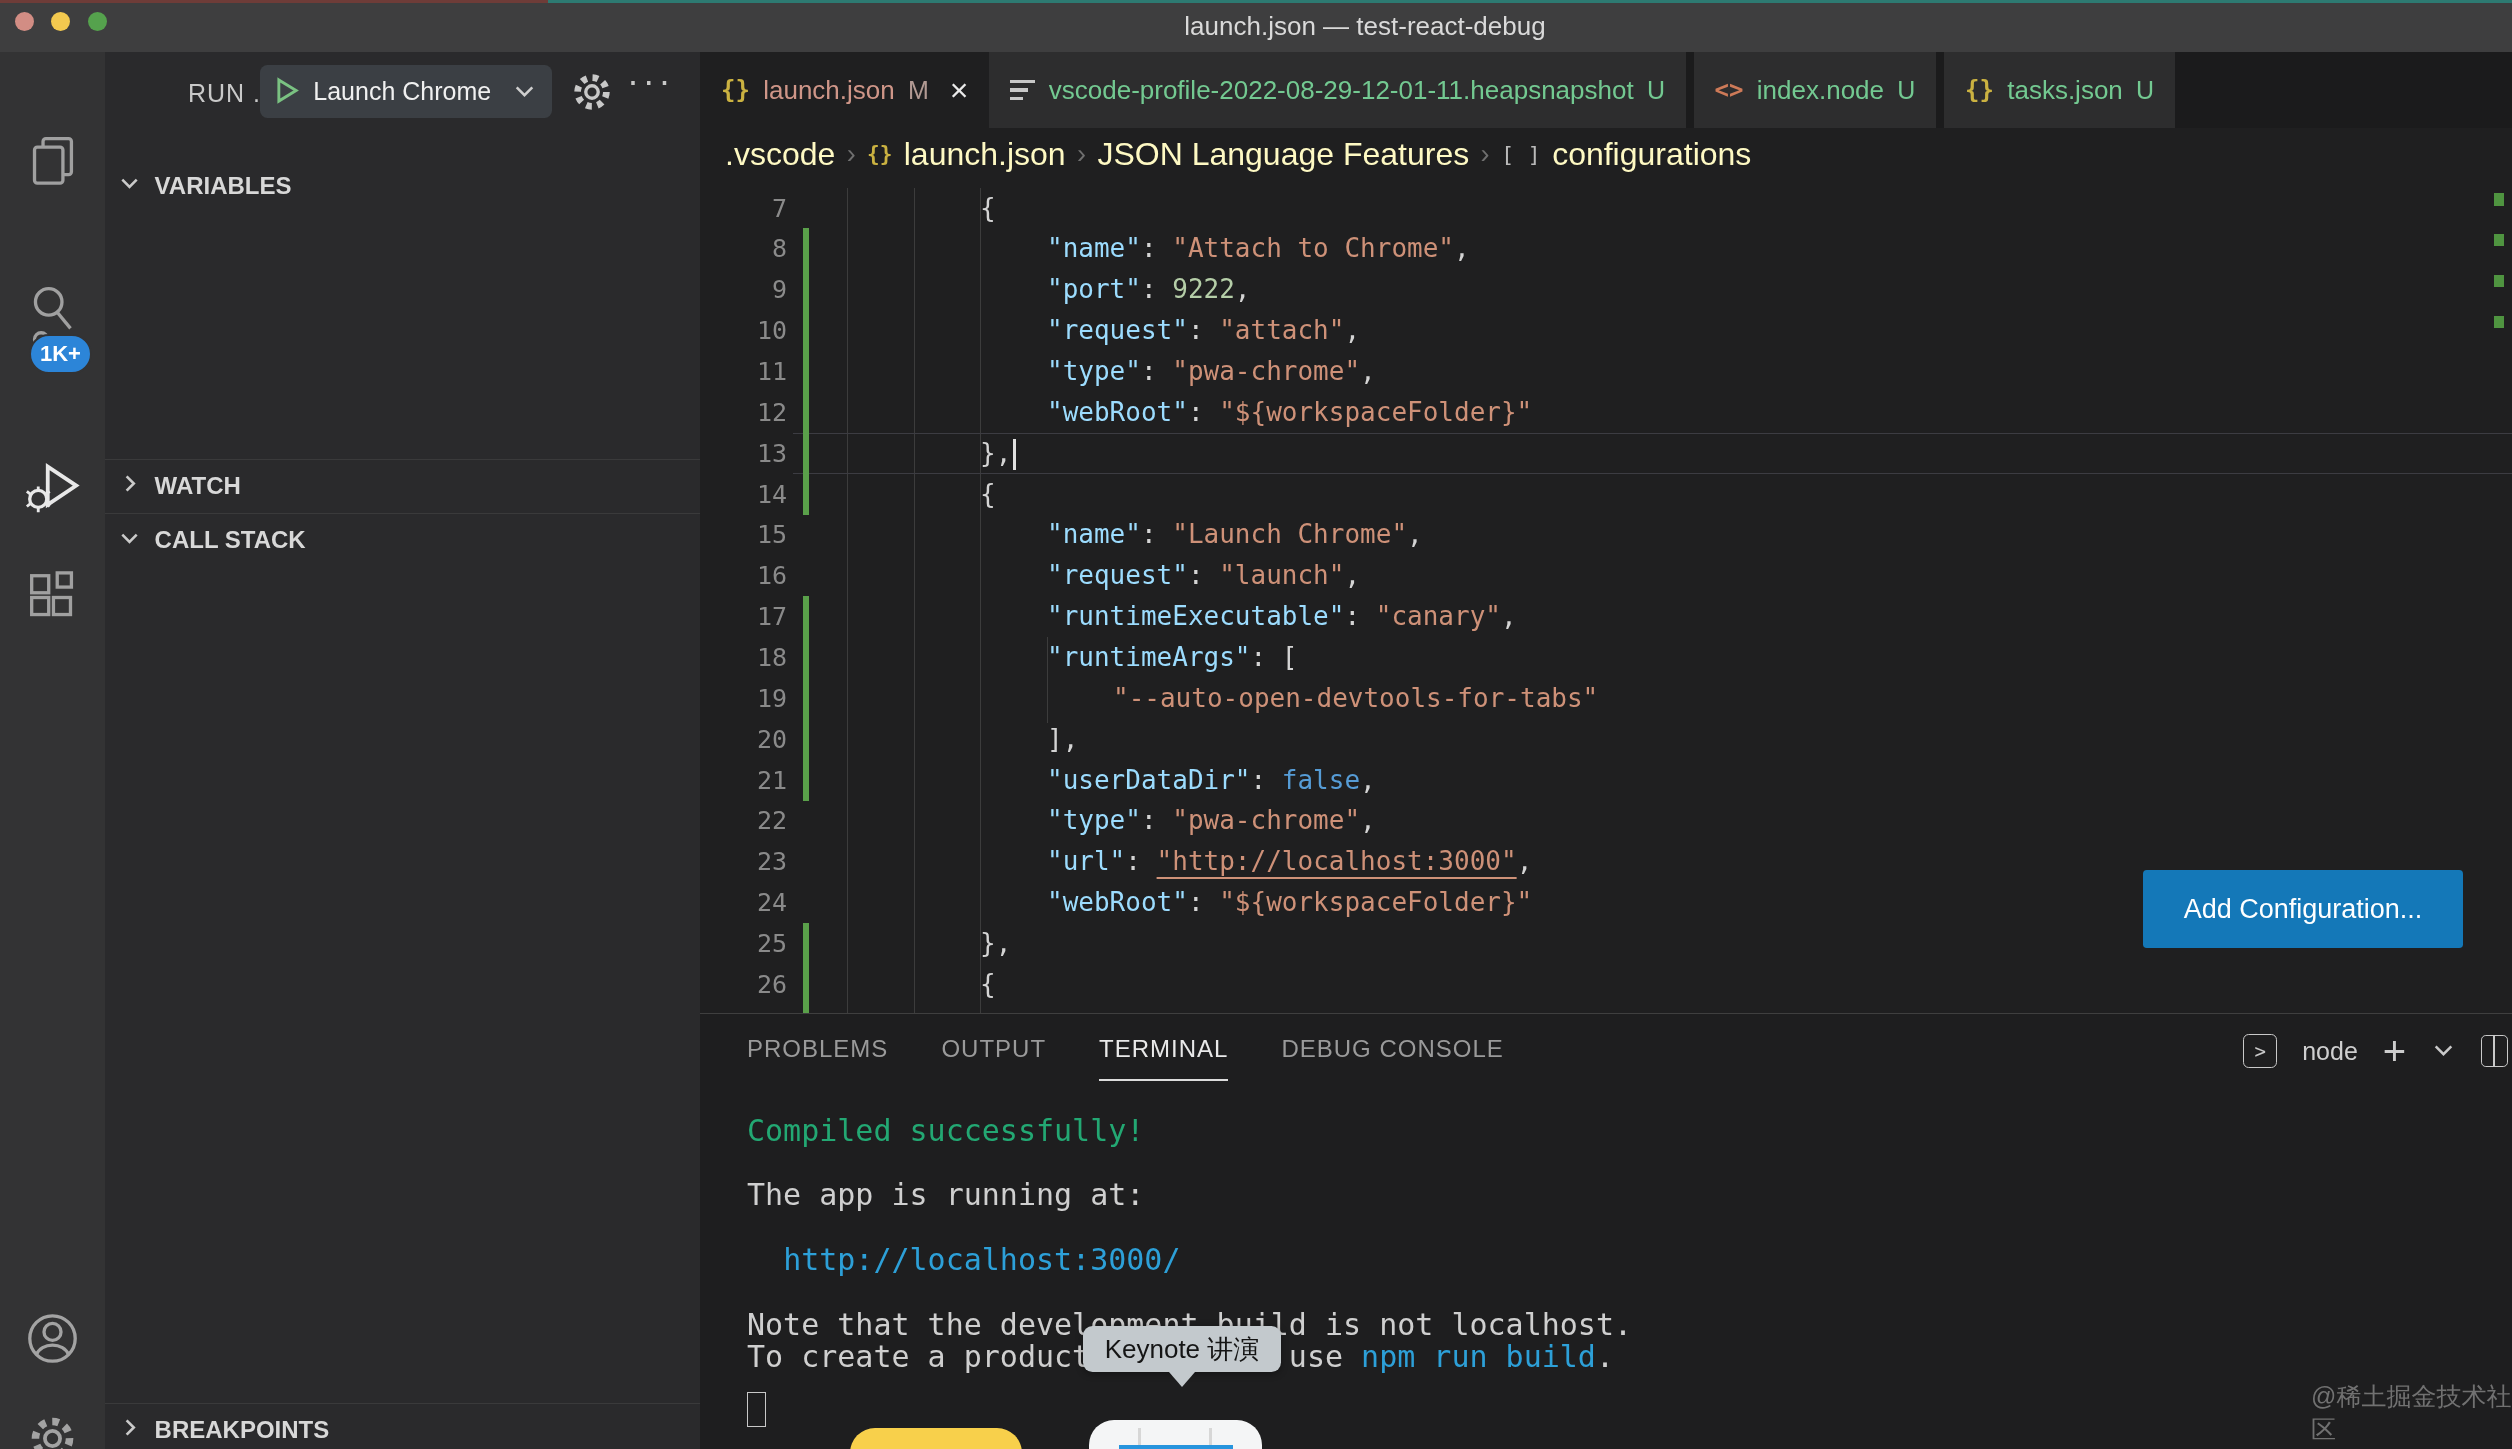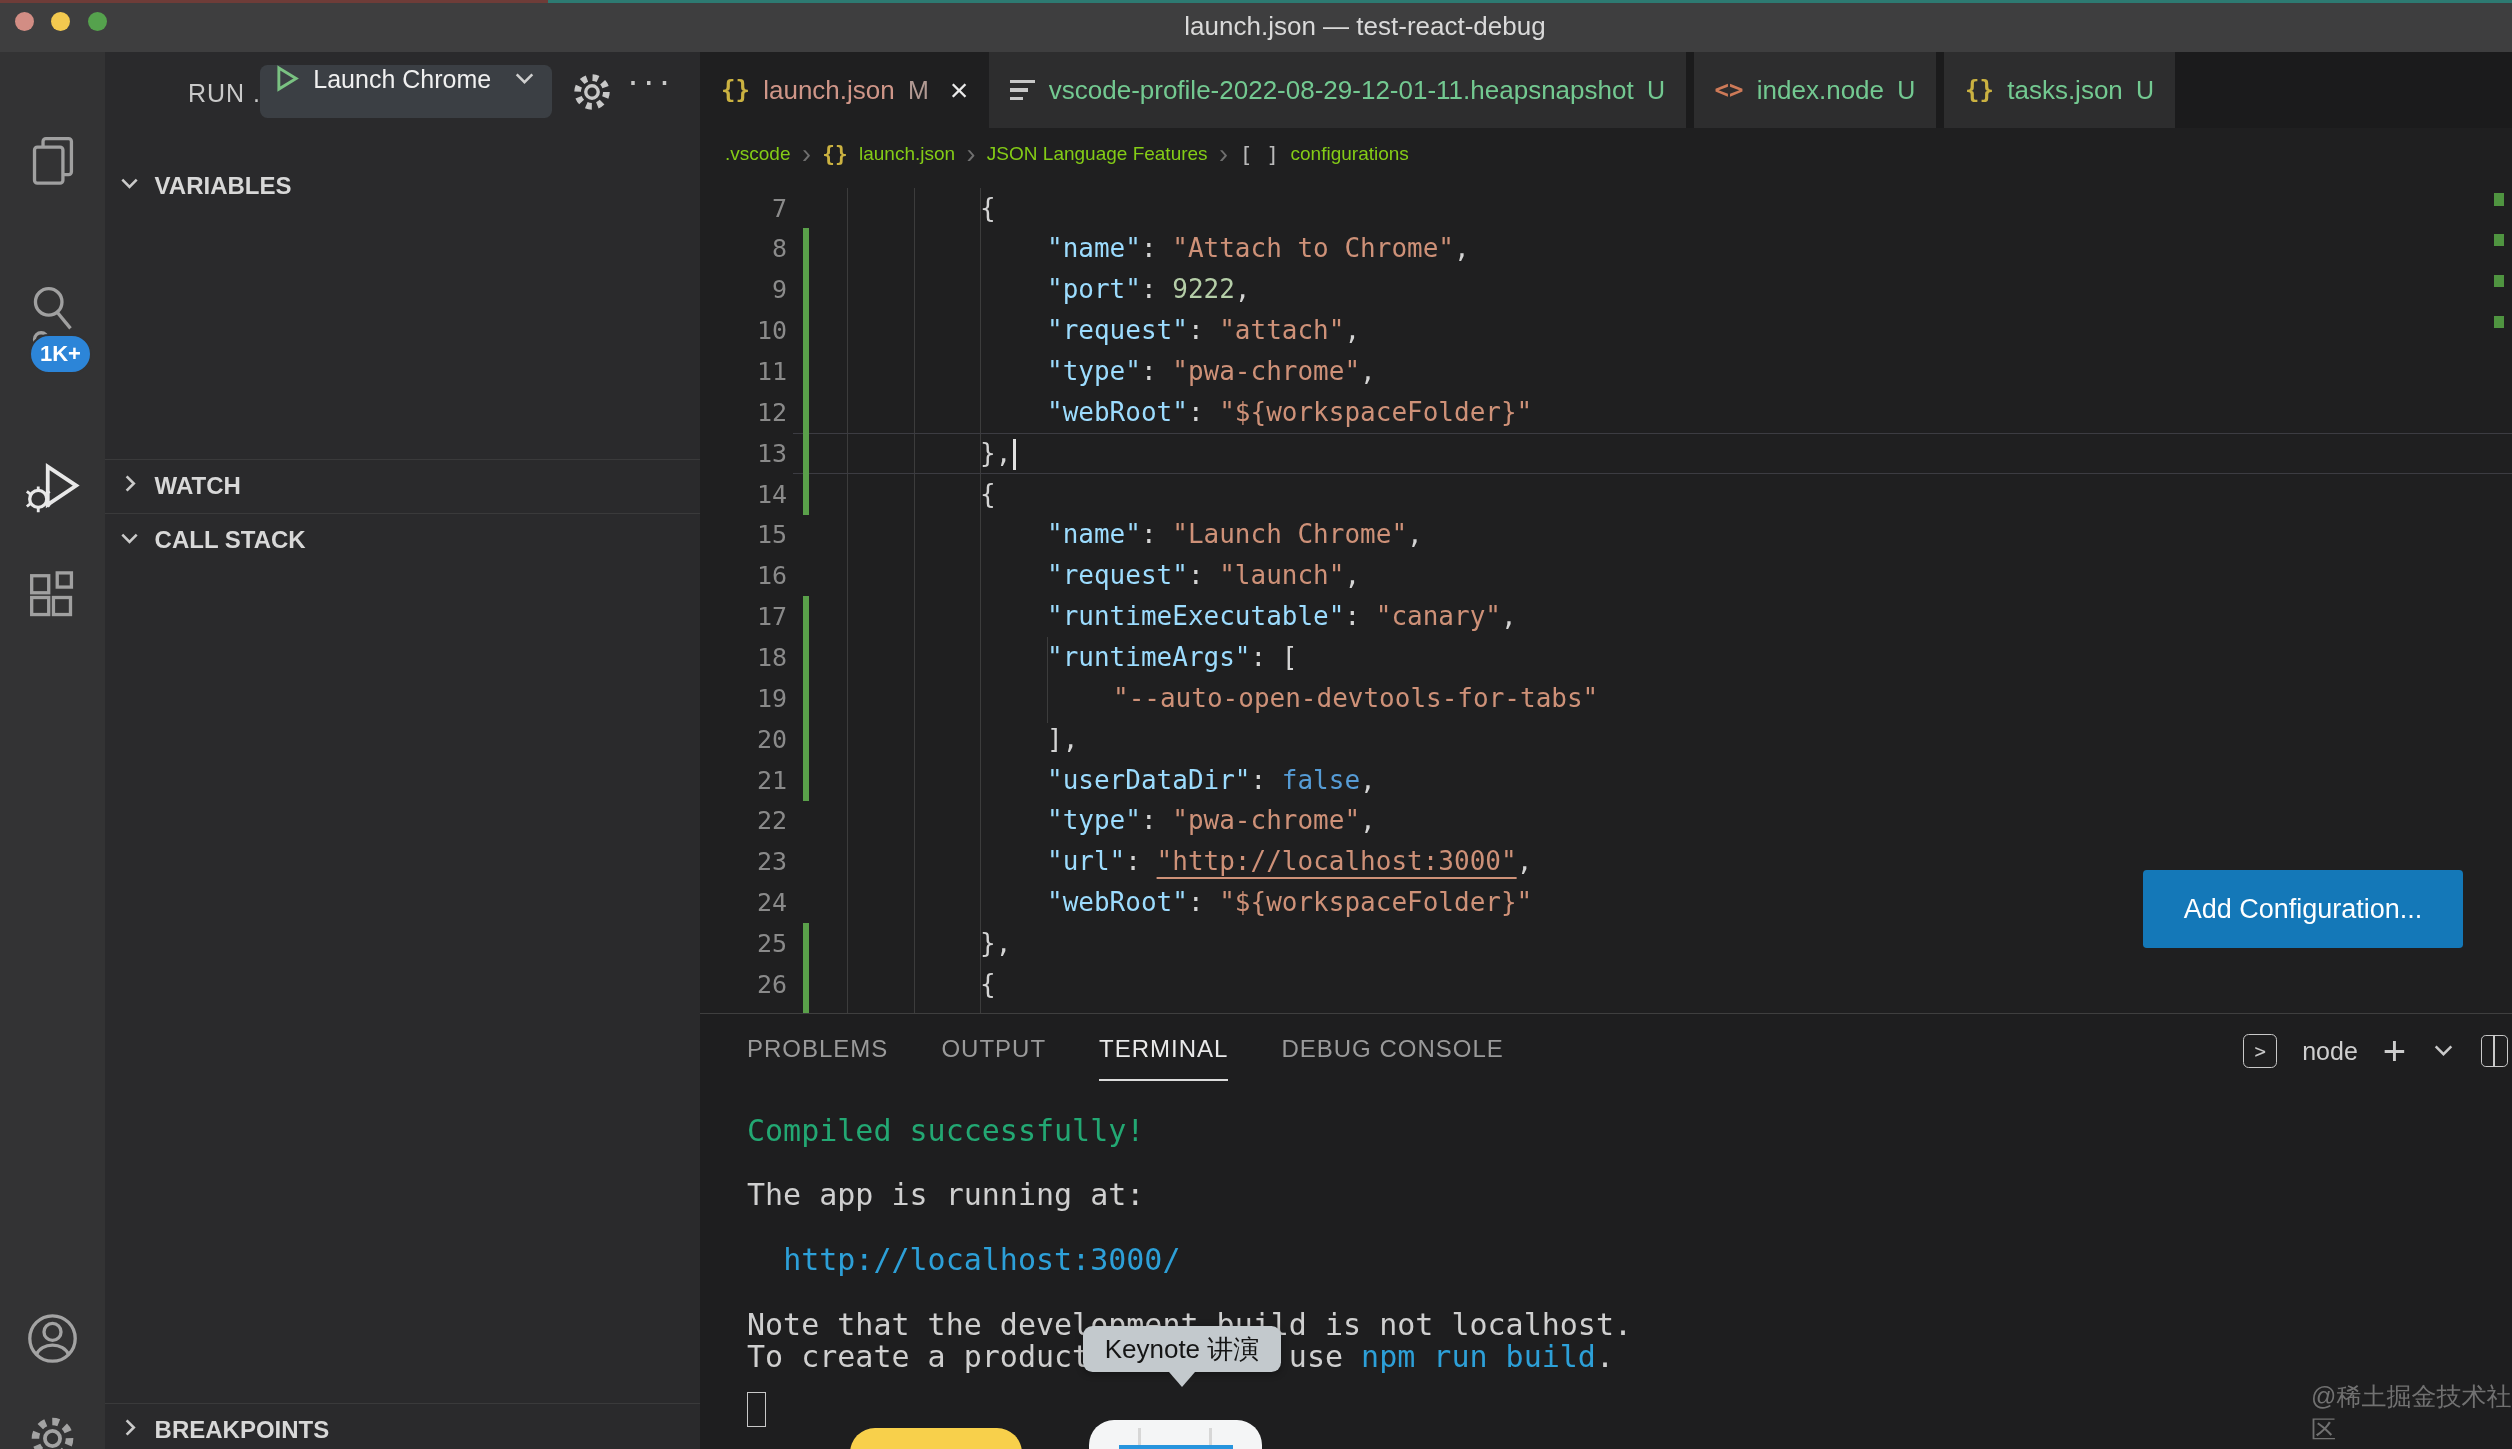--- a/index.html
+++ b/index.html
@@ -25,21 +25,21 @@
   .activitybar { position:absolute; left:0; top:52px; width:105px; height:1398px; background:#333334; }
   .act-item { position:absolute; left:0; width:105px; display:flex; justify-content:center; }
   .act-badge { position:absolute; left:28.5px; top:282px; min-width:63px; height:40px; padding:0 9.5px;
                border-radius:21px; background:#2c85d8; color:#fff; font-size:22px; font-weight:bold;
                display:flex; align-items:center; justify-content:center; border:2.9px solid #333334; }
 
   
   .sidebar { position:absolute; left:105px; top:52px; width:595px; height:1398px; background:#2a2a2c; }
   .run-label { position:absolute; left:48px; top:27px; font-size:25px; color:#c9c9c9; letter-spacing:1px;margin-left:35px; }
   .launch-dd { position:absolute; left:155px; top:13.3px; width:292px; height:53px; background:#3b3f44;
-               border-radius:7.6px; display:flex; gap:13.3px; padding:0 15px; }
+               border-radius:7.6px; display:flex; align-items:center; gap:13.3px; padding:0 15px; }
   .launch-dd .lbl { font-size:25px; color:#f0f0f0; white-space:nowrap; }
   .dd-gear { position:absolute; left:464px; top:17px; }
   .dd-dots { position:absolute; left:522px; top:7.6px; font-size:36px; color:#c8c8c8; letter-spacing:3.8px; }
   .section-head { position:absolute; left:0; width:595px; height:53px; display:flex; align-items:center;
                   gap:13.3px; padding-left:13.3px; font-size:24px; font-weight:bold; color:#d8d8d8; }
   .section-head.bordered { border-top:1px solid #3a3a3b; }
 
   
   .main { position:absolute; left:700px; top:52px; width:1812px; height:1398px; background:#1f1f20; }
   .tabbar { position:absolute; left:0; top:0; width:1812px; height:76px; background:#1b1b1c;
@@ -54,21 +54,21 @@
   .tab .badge.modified { color:#b29a93; }
   .tab .badge.untracked { color:#73c991; }
   .tab .close { font-size:32px; color:#eaeaea; margin-left:7.6px; line-height:1; }
   .ic-json { font-family:"DejaVu Sans Mono",monospace; font-weight:bold; font-size:24px; color:#cbb241; }
   .ic-html { font-family:"DejaVu Sans Mono",monospace; font-weight:bold; font-size:24px; color:#ce7a58; }
   .ic-heap i { display:block; height:3.8px; background:#c8c8c8; margin:4.8px 0; }
   .ic-heap i:nth-child(1){width:25px;} .ic-heap i:nth-child(2){width:18px;} .ic-heap i:nth-child(3){width:12.4px;}
 
   .breadcrumb { position:absolute; left:0; top:76px; width:1812px; height:52px; display:flex;
                 align-items:center; gap:11.4px; padding-left:25px; background:#1f1f20; }
-  .crumb { font-size:19px; color:#84cc16; white-space:nowrap; }
+  .crumb { font-size:32px; color:#fef9c3; white-space:nowrap; }
   .crumb-sep { font-size:27px; color:#6f6f6f; }
   .ic-array { font-family:"DejaVu Sans Mono",monospace; font-size:22px; color:#b9b9b9; }
 
   .code { position:absolute; left:0; top:128px; width:1812px; height:885px; overflow:hidden; background:#1f1f20; }
   .guide { position:absolute; width:1px; background:#3c3c3c; top:7.6px; height:825px; }
   .guide.g1{left:147px;} .guide.g2{left:214px;} .guide.g3{left:280px;}
   .guide.g4{left:347px; top:457px; height:86px;}
   .code-row { position:absolute; left:0; width:1812px; height:41px; }
   .gutter { position:absolute; left:0; top:0; width:87px; height:41px; text-align:right;
             font-family:"DejaVu Sans Mono",monospace; font-size:25px; line-height:41px; color:#8a8a8a; }

